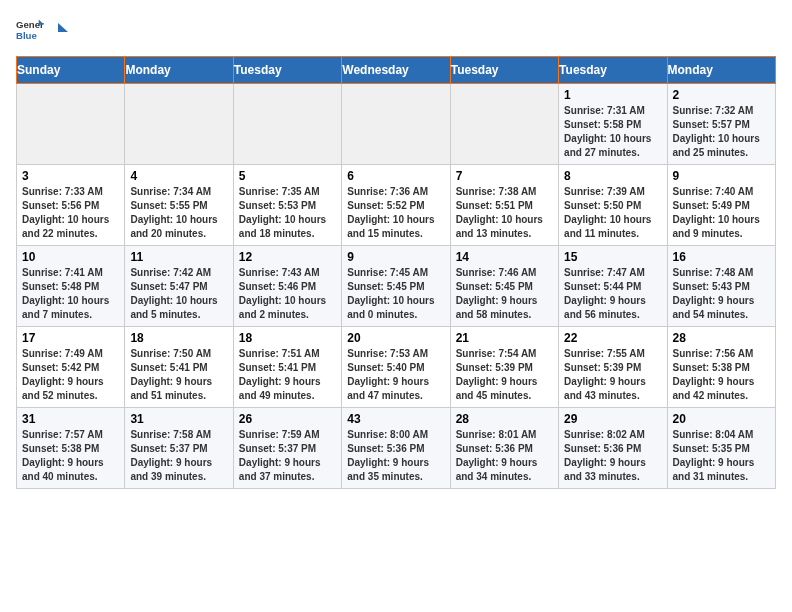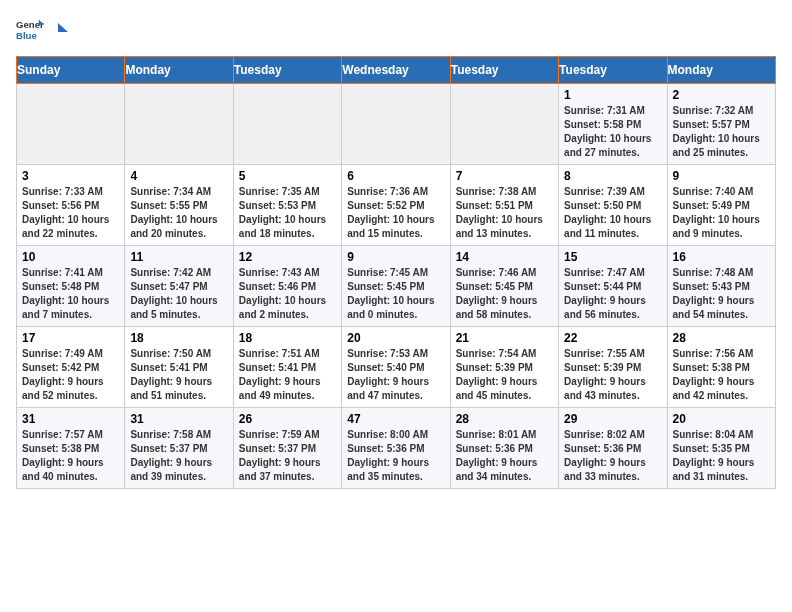--- a/index.html
+++ b/index.html
@@ -231,21 +231,21 @@
         </td>
         <td>
           <span class="day-number">31</span>
           <div class="day-info">Sunrise: 7:58 AM<br>Sunset: 5:37 PM<br>Daylight: 9 hours and 39 minutes.</div>
         </td>
         <td>
           <span class="day-number">26</span>
           <div class="day-info">Sunrise: 7:59 AM<br>Sunset: 5:37 PM<br>Daylight: 9 hours and 37 minutes.</div>
         </td>
         <td>
-          <span class="day-number">47</span>
+          <span class="day-number">43</span>
           <div class="day-info">Sunrise: 8:00 AM<br>Sunset: 5:36 PM<br>Daylight: 9 hours and 35 minutes.</div>
         </td>
         <td>
           <span class="day-number">28</span>
           <div class="day-info">Sunrise: 8:01 AM<br>Sunset: 5:36 PM<br>Daylight: 9 hours and 34 minutes.</div>
         </td>
         <td>
           <span class="day-number">29</span>
           <div class="day-info">Sunrise: 8:02 AM<br>Sunset: 5:36 PM<br>Daylight: 9 hours and 33 minutes.</div>
         </td>

